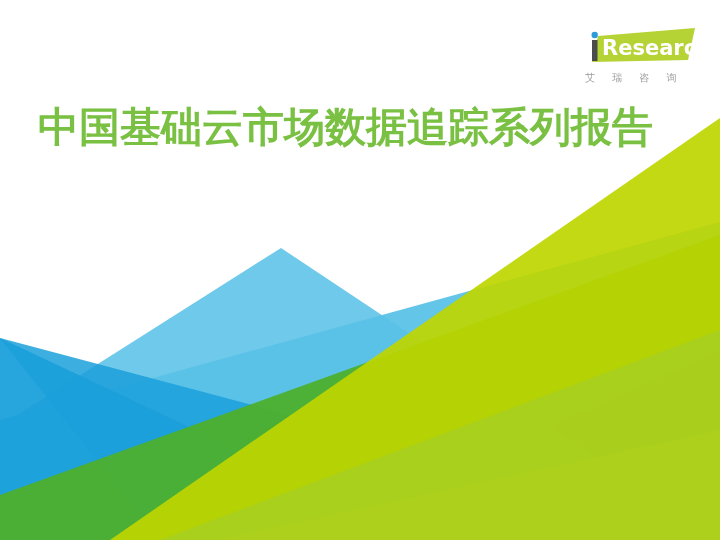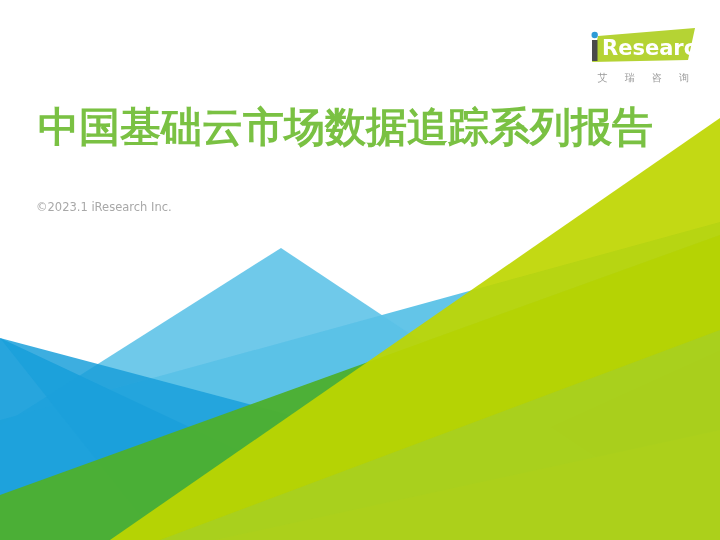--- a/index.html
+++ b/index.html
@@ -33,21 +33,21 @@
     height: 62px;
   }
   .logo-mark {
     position: relative;
     width: 118px;
     height: 40px;
   }
   .logo-mark svg { display: block; }
   .logo-cn {
     margin-top: 3px;
-    text-align: right;
+    text-align: left;
     color: #9a9a9a;
     font-size: 10px;
     letter-spacing: 7px;
     text-indent: 7px;
     font-family: "DejaVu Sans", sans-serif;
     white-space: nowrap;
   }
   
   .kicker {
     position: absolute;
@@ -125,15 +125,14 @@
         <circle cx="16.7" cy="7" r="3.2" fill="#2E9BD6"></circle>
         <text x="24" y="27" font-family="'DejaVu Sans', sans-serif" font-size="21" font-weight="700" fill="#ffffff">Research</text>
       </svg>
     </div>
     <div class="logo-cn">艾 瑞 咨 询</div>
   </div>
 
 
   <div class="main-title">中国基础云市场数据追踪系列报告</div>
 
-  <div class="copyright">©2023.1 iResearch Inc.</div>
 
 </div>
 
 </body></html>

